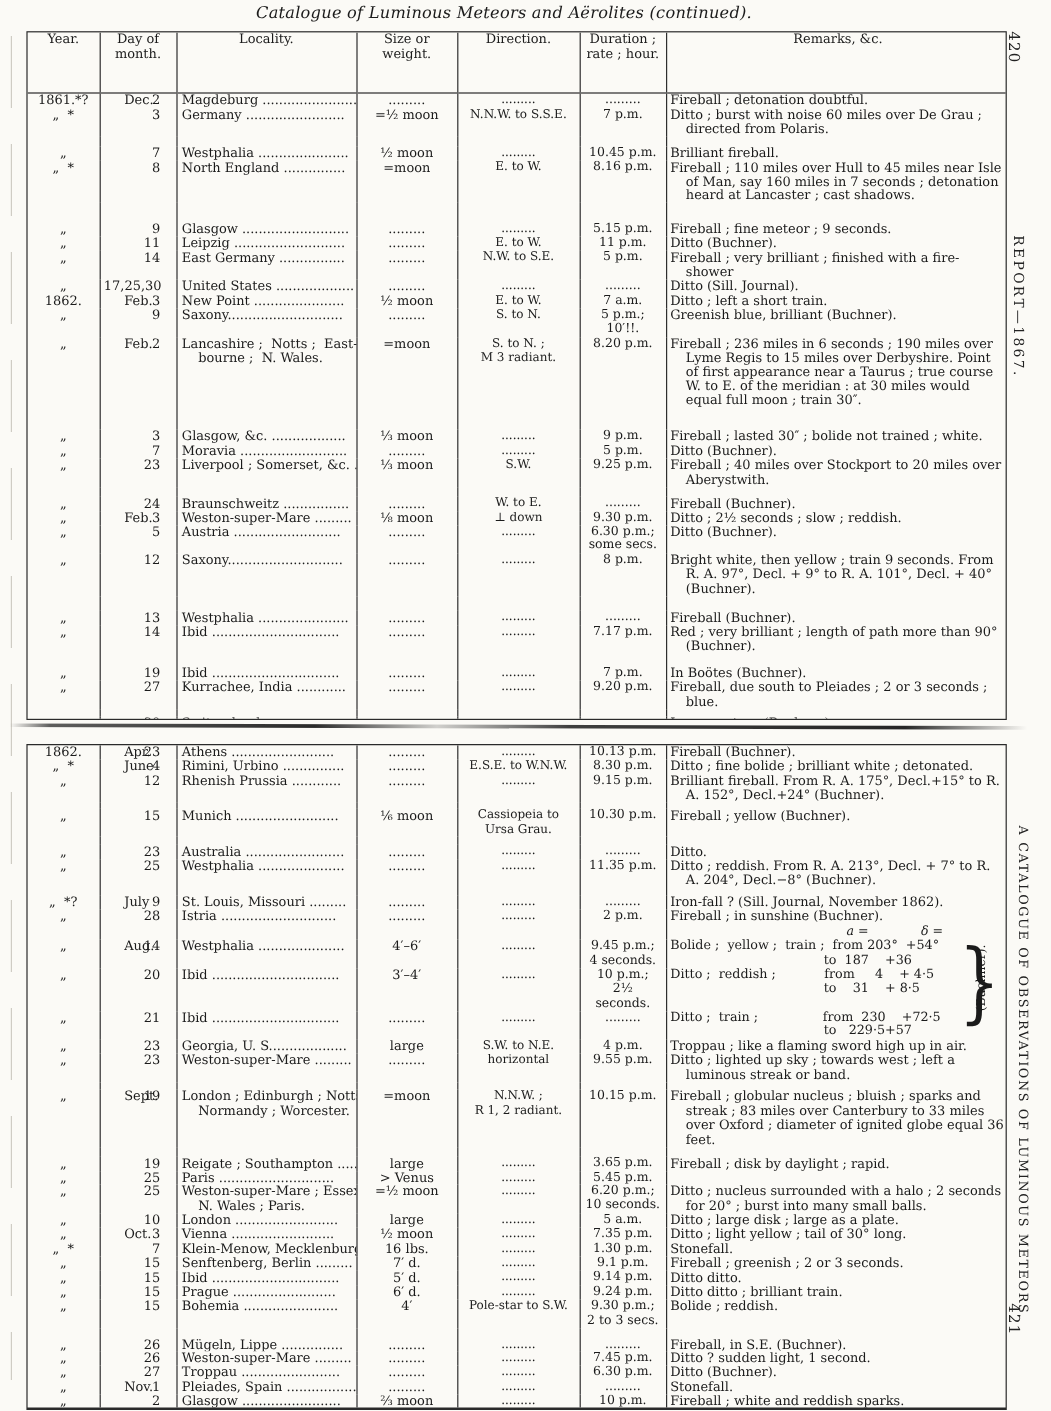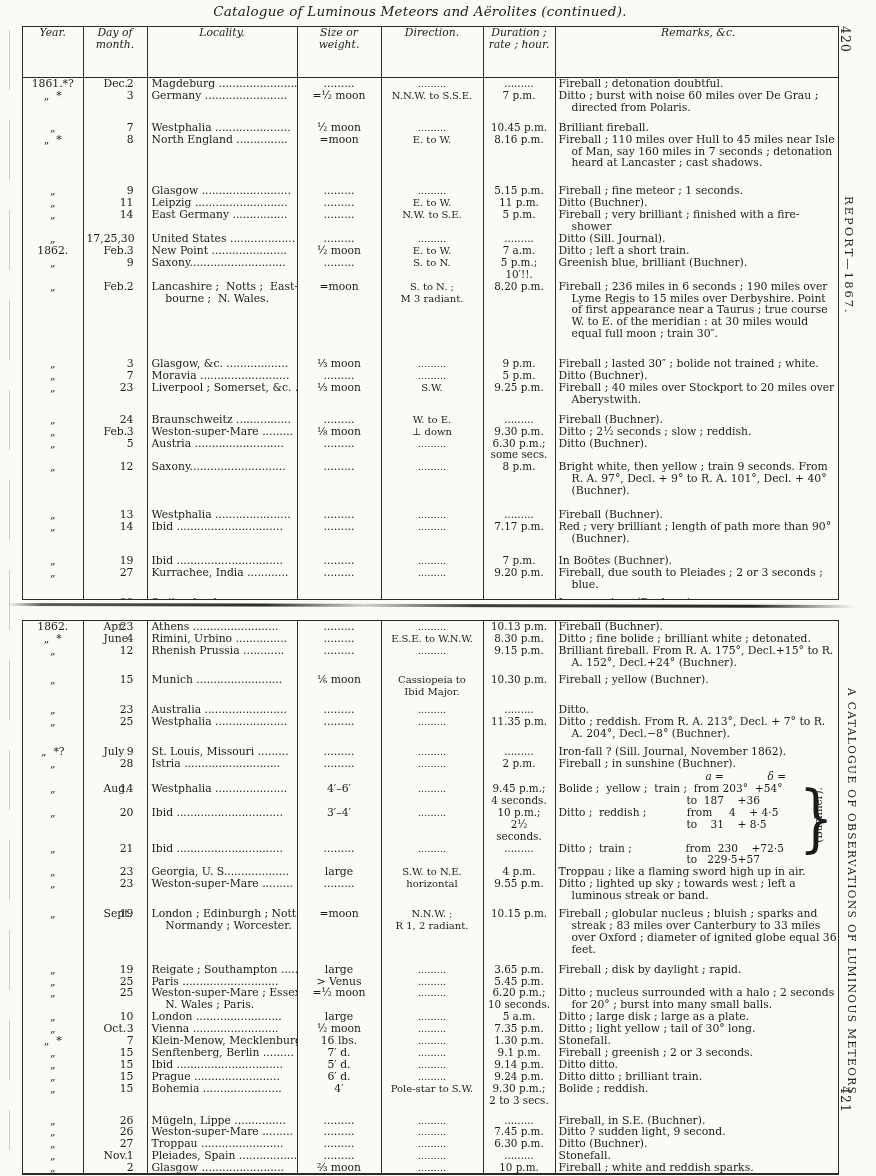--- a/index.html
+++ b/index.html
@@ -20,21 +20,21 @@
   #t2wrap{top:620px; height:552px; border-bottom-width:2.2px;}
   table.tbl{border-collapse:collapse; table-layout:fixed; width:100%;}
   .tbl th,.tbl td{
     border-left:1px solid #2e2e2e; vertical-align:top; padding:0 3px;
     font-size:10.8px; line-height:11.9px; font-weight:normal;
     overflow:hidden;
   }
   .tbl th.c0,.tbl td.c0{border-left:none;}
   thead th{
     border-bottom:1.4px solid #2a2a2a; height:50px; vertical-align:middle;
-    white-space:pre-line; font-size:11.2px; line-height:13px;font-style:italic;
+    white-space:pre-line; font-size:11.2px; line-height:13px;
   }
   td.cell-year{text-align:center; white-space:pre;}
   td.cell-day{position:relative;}
   td.cell-day .m{position:absolute; left:20px; top:0;}
   td.cell-day .d{display:block; text-align:right; padding-right:10px; white-space:pre;}
   td.cell-loc{white-space:pre; padding-left:4px;}
   td.cell-size{text-align:center; white-space:pre;}
   td.cell-dir{text-align:center; white-space:pre-line; font-size:10px;}
   td.cell-dur{text-align:center; white-space:pre-line; font-size:10.4px;}
   td.cell-rem{position:relative; overflow:visible;}
@@ -185,21 +185,21 @@
           <td class="c0 cell-year">„</td>
           <td class="c1 cell-day">
             <span class="m"></span>
             <span class="d">9</span>
           </td>
           <td class="c2 cell-loc">Glasgow ..........................</td>
           <td class="c3 cell-size">.........</td>
           <td class="c4 cell-dir">.........</td>
           <td class="c5 cell-dur">5.15 p.m.</td>
           <td class="c6 cell-rem">
-            <div class="t">Fireball ; fine meteor ; 1 seconds.</div>
+            <div class="t">Fireball ; fine meteor ; 9 seconds.</div>
           </td>
         </tr>
         <tr>
           <td class="c0 cell-year">„</td>
           <td class="c1 cell-day">
             <span class="m"></span>
             <span class="d">11</span>
           </td>
           <td class="c2 cell-loc">Leipzig ...........................</td>
           <td class="c3 cell-size">.........</td>
@@ -566,21 +566,21 @@
         </tr>
         <tr>
           <td class="c0 cell-year">„</td>
           <td class="c1 cell-day">
             <span class="m"></span>
             <span class="d">15</span>
           </td>
           <td class="c2 cell-loc">Munich .........................</td>
           <td class="c3 cell-size">⅙ moon</td>
           <td class="c4 cell-dir">Cassiopeia to
-Ibid Major.</td>
+Ursa Grau.</td>
           <td class="c5 cell-dur">10.30 p.m.</td>
           <td class="c6 cell-rem">
             <div class="t">Fireball ; yellow (Buchner).</div>
           </td>
         </tr>
         <tr>
           <td class="c0" style="height: 7px;"></td>
           <td class="c1" style="height: 7px;"></td>
           <td class="c2" style="height: 7px;"></td>
           <td class="c3" style="height: 7px;"></td>
@@ -945,21 +945,21 @@
           <td class="c0 cell-year">„</td>
           <td class="c1 cell-day">
             <span class="m"></span>
             <span class="d">26</span>
           </td>
           <td class="c2 cell-loc">Weston-super-Mare .........</td>
           <td class="c3 cell-size">.........</td>
           <td class="c4 cell-dir">.........</td>
           <td class="c5 cell-dur">7.45 p.m.</td>
           <td class="c6 cell-rem">
-            <div class="t">Ditto ?  sudden light, 9 second.</div>
+            <div class="t">Ditto ?  sudden light, 1 second.</div>
           </td>
         </tr>
         <tr>
           <td class="c0 cell-year">„</td>
           <td class="c1 cell-day">
             <span class="m"></span>
             <span class="d">27</span>
           </td>
           <td class="c2 cell-loc">Troppau ........................</td>
           <td class="c3 cell-size">.........</td>

